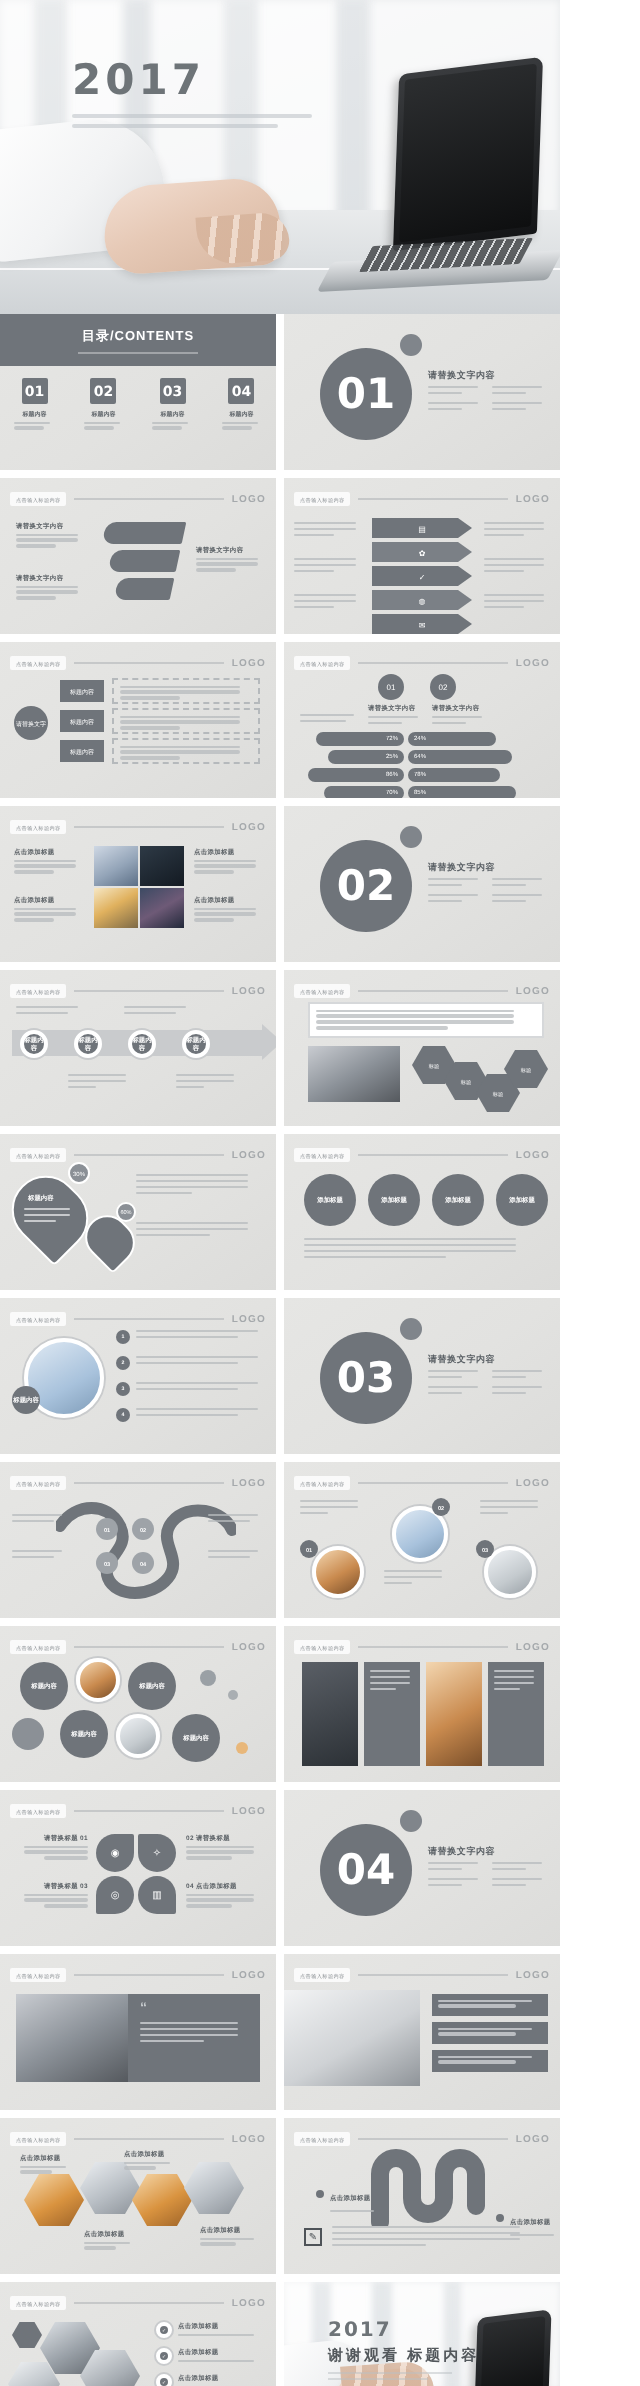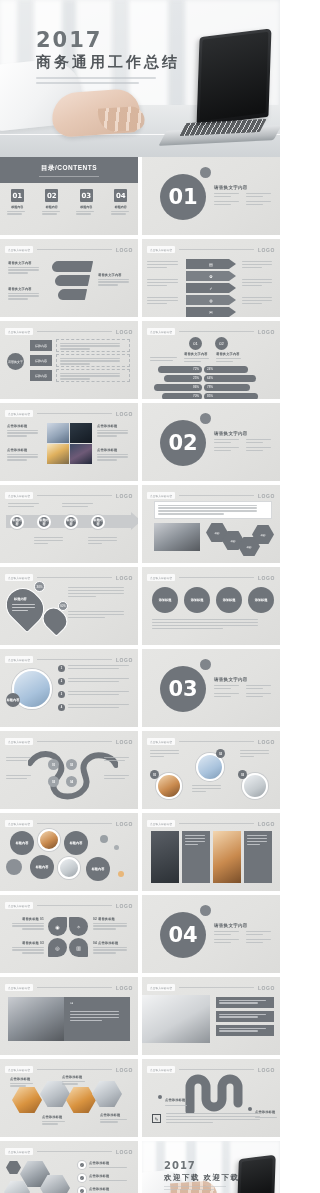--- a/index.html
+++ b/index.html
@@ -163,21 +163,20 @@
     <div class="laptop">
       <div class="screen"></div>
       <div class="base"></div>
       <div class="keys"></div>
     </div>
     <div class="sleeve"></div>
     <div class="hand"></div>
 
     <div class="cover-text">
       <div class="cover-year">2017</div>
-      <div class="cover-title">商务通用工作总结</div>
       <div class="cover-sub">
           <span></span>
           <span></span>
         </div>
     </div>
   </div>
 
   <div class="grid">
 
     <div class="slide">
@@ -956,21 +955,21 @@
       <div class="bg-win"></div>
 
       <div class="laptop">
         <div class="screen"></div>
 
       </div>
       <div class="sleeve"></div>
       <div class="hand"></div>
       <div class="end-text">
         <div class="end-year">2017</div>
-        <div class="end-title">欢迎下载 欢迎下载</div>
+        <div class="end-title">谢谢观看 标题内容</div>
         <div class="end-sub">
             <span></span>
             <span style="width:80%"></span>
           </div>
       </div>
     </div>
 
   </div>
 </div>
 

